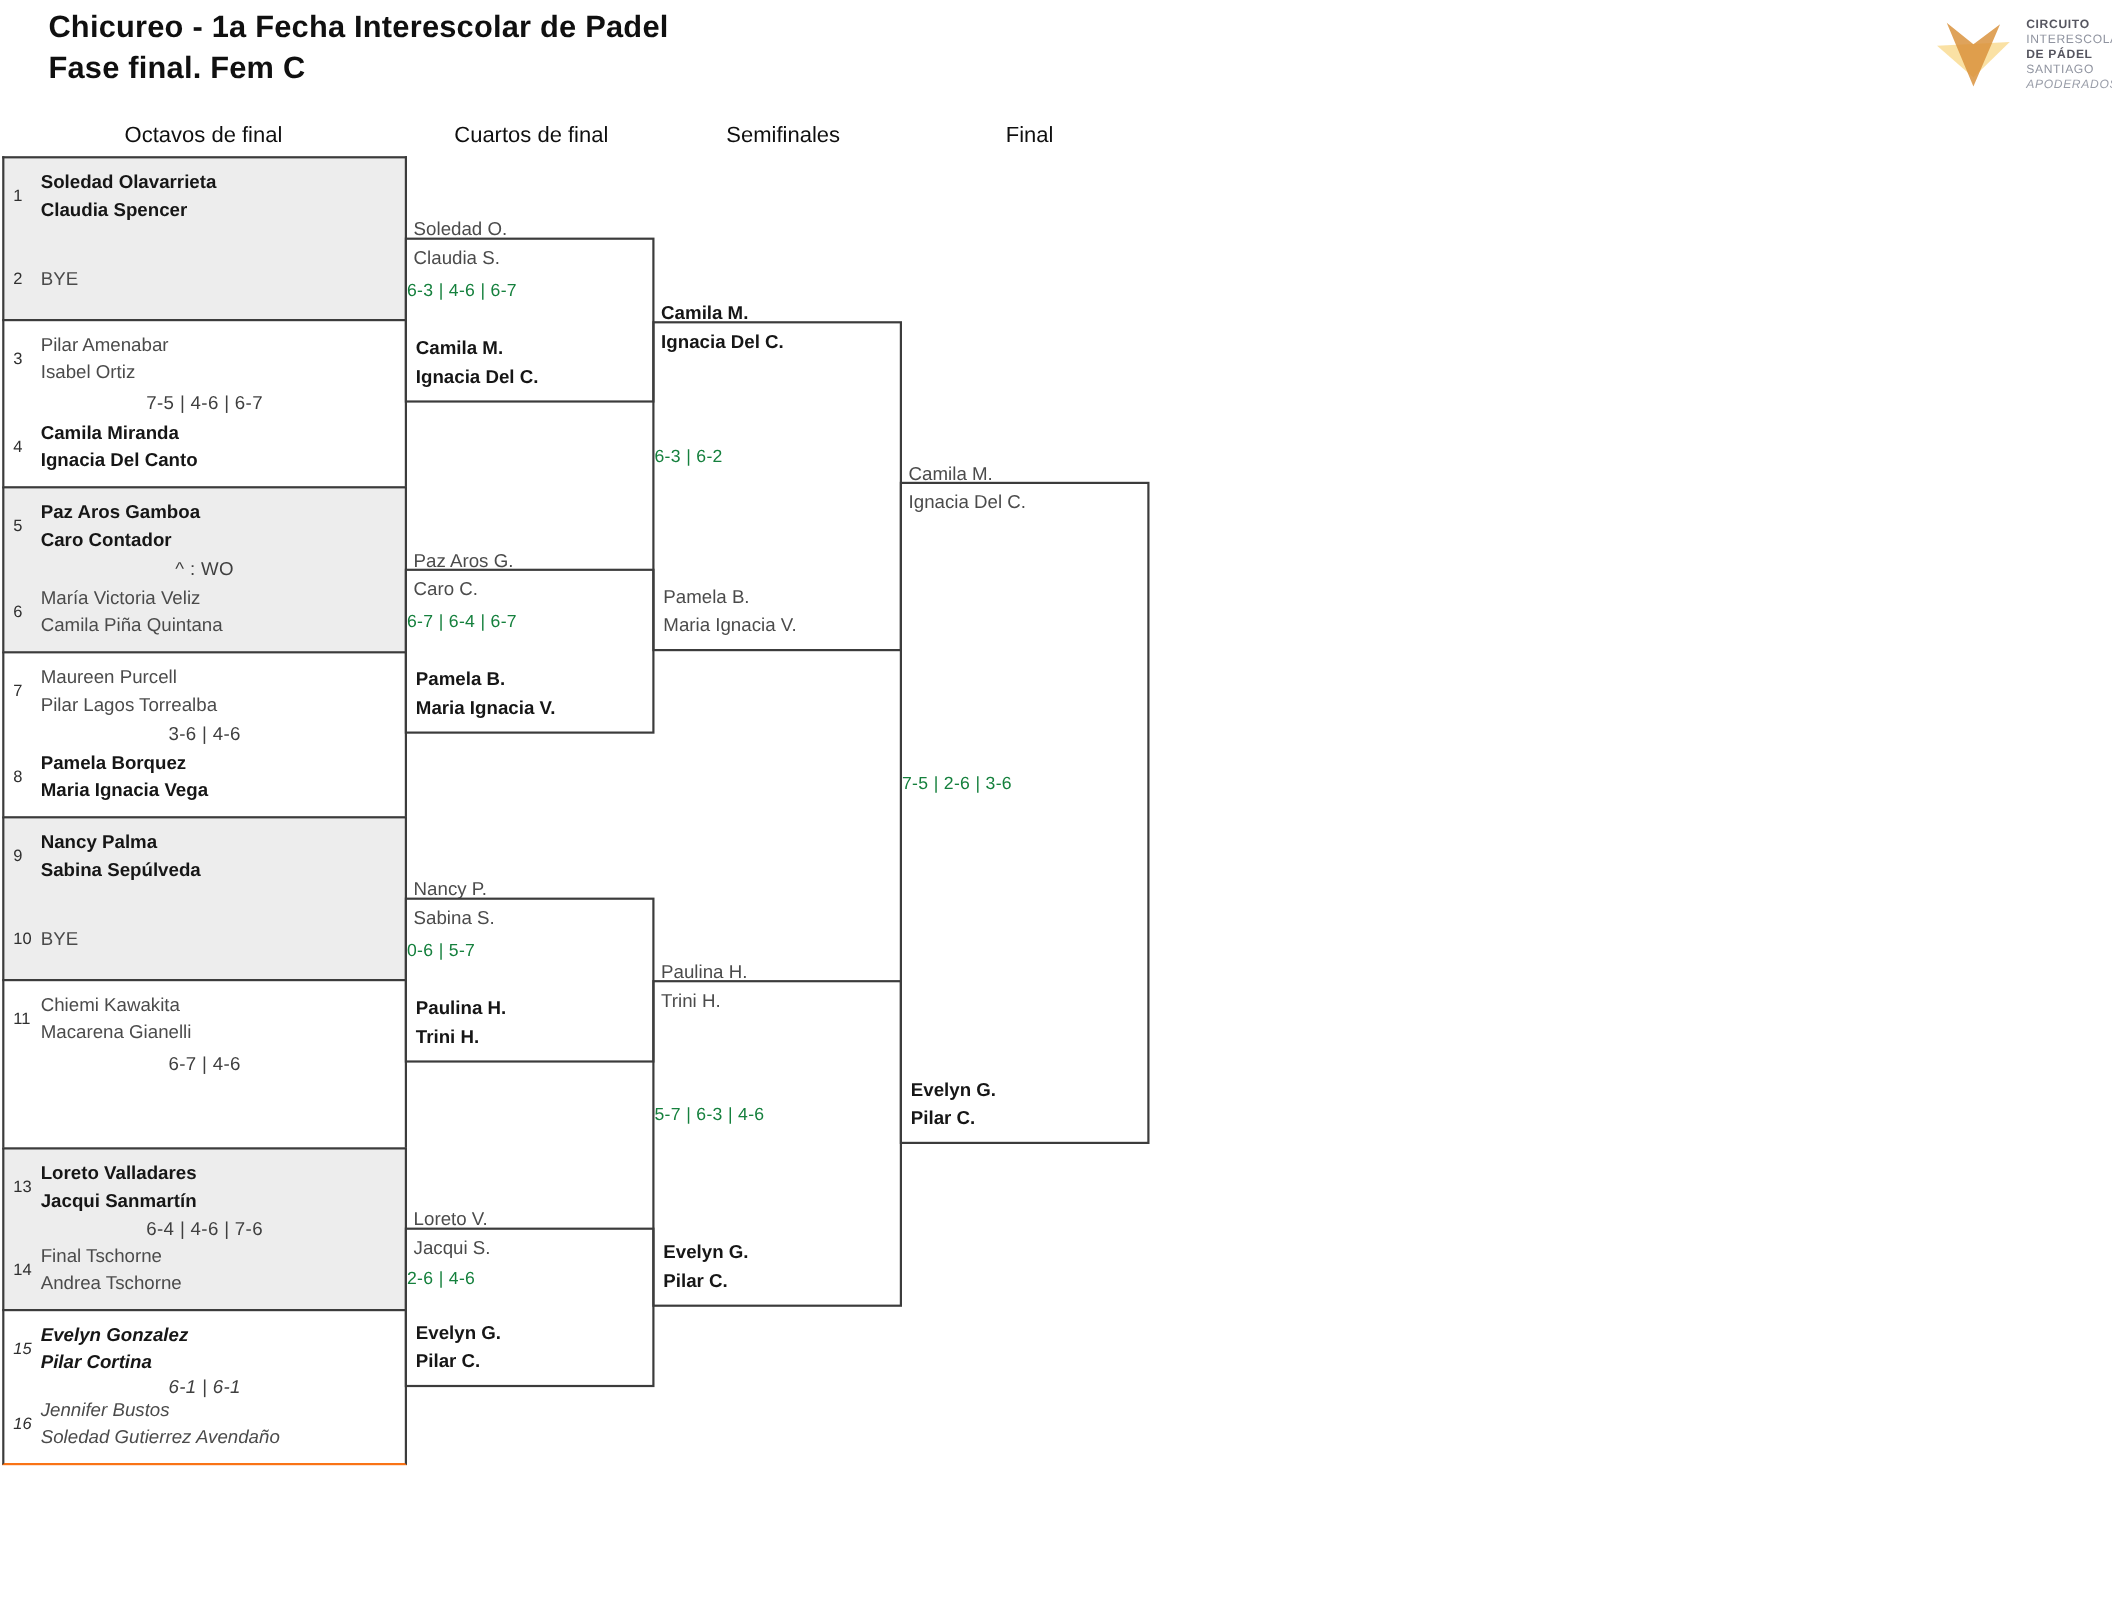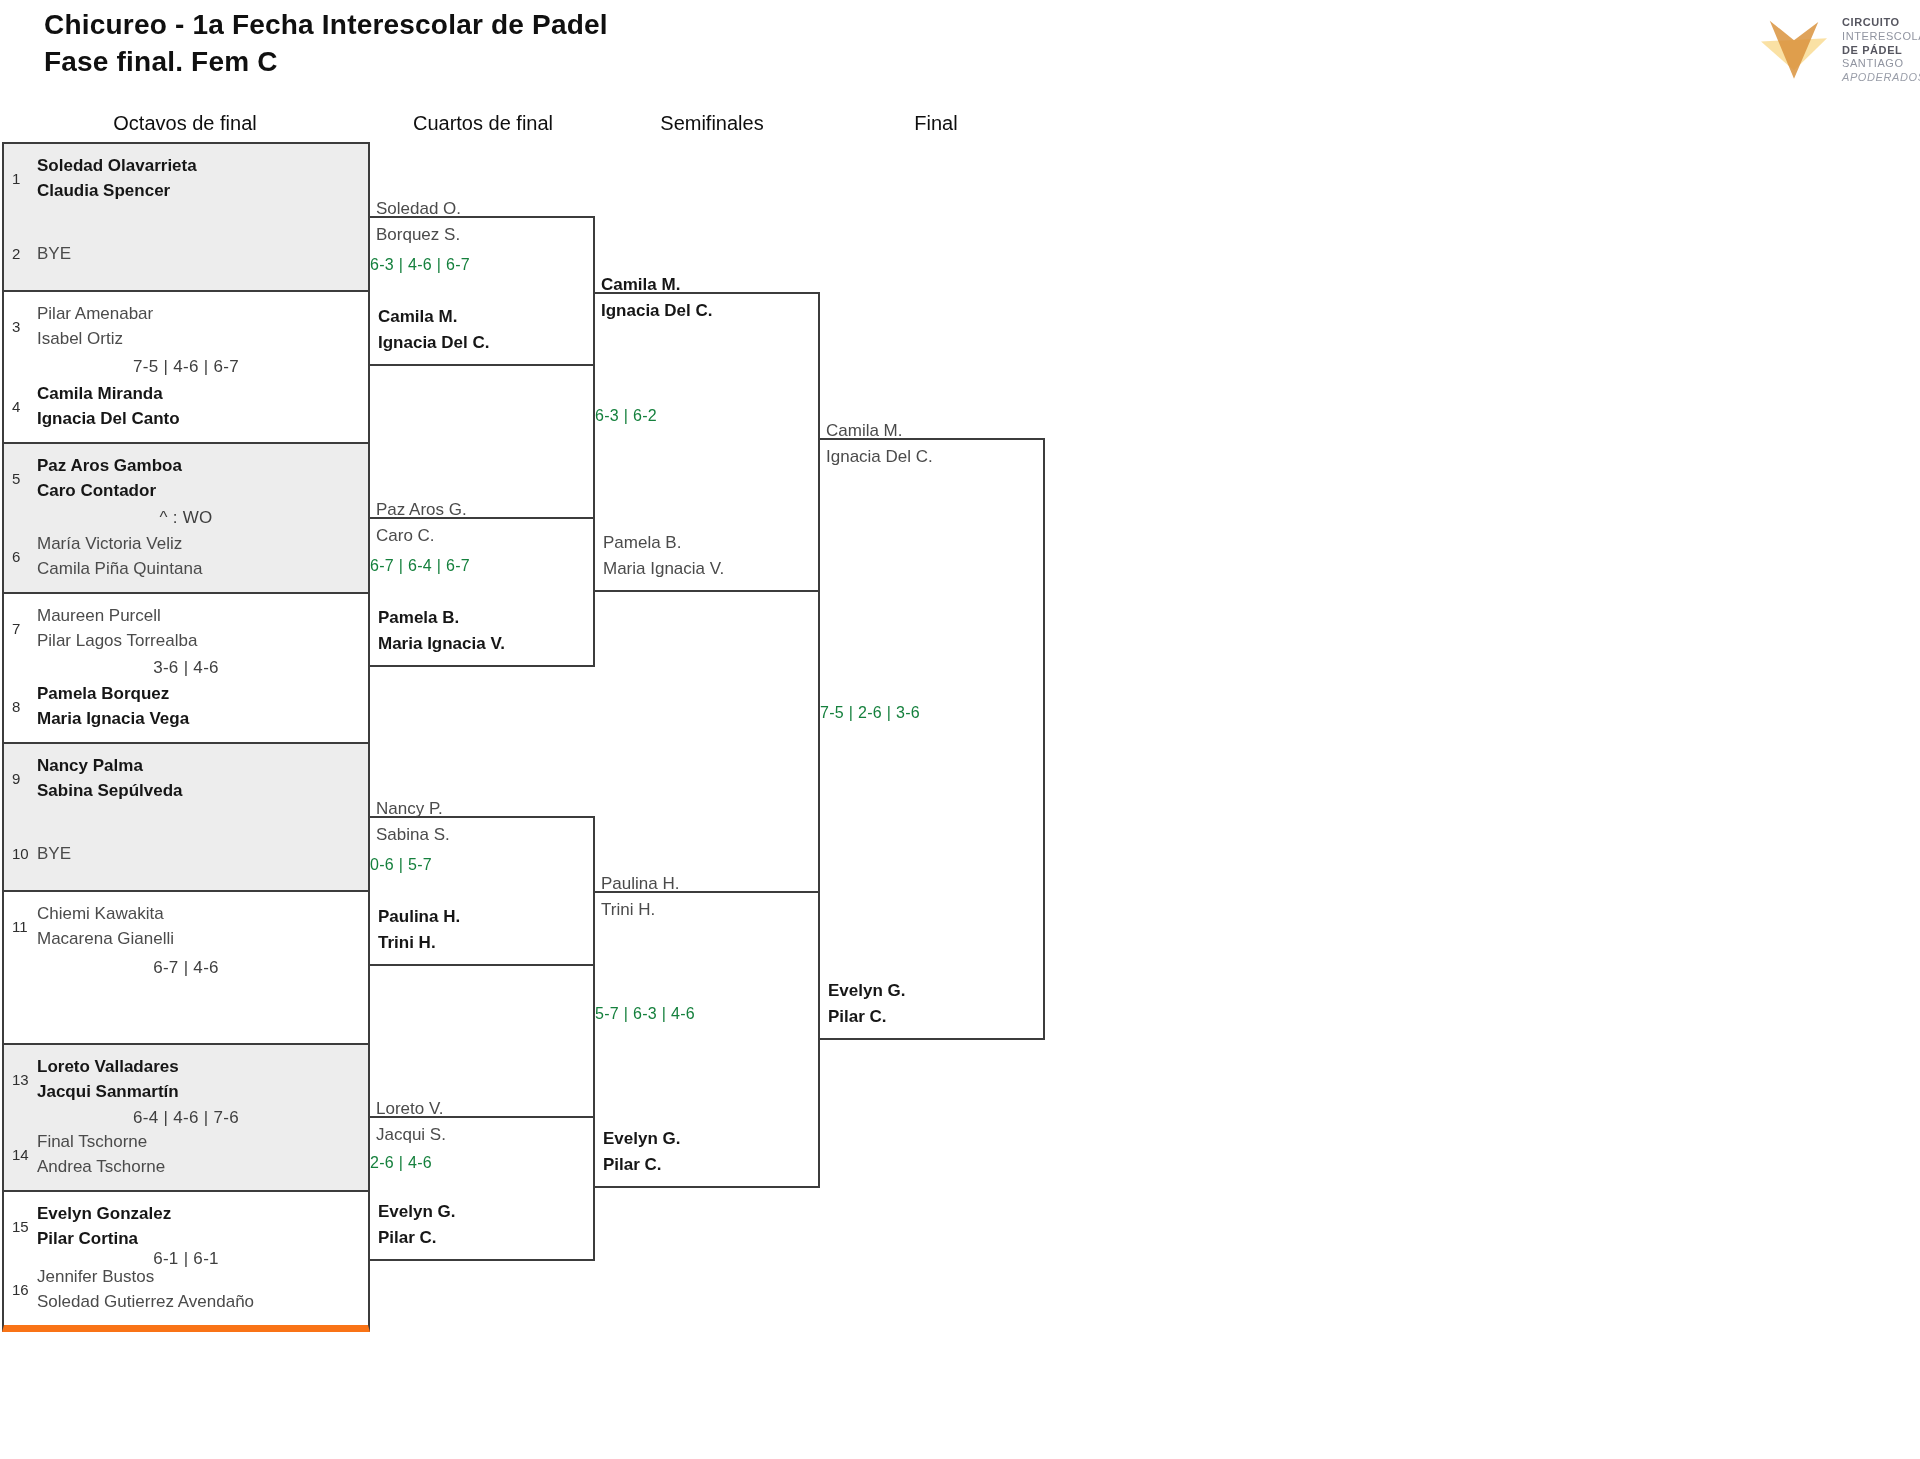--- a/index.html
+++ b/index.html
@@ -13,21 +13,21 @@
   .logo{position:absolute;left:1758px;top:10px;width:160px;height:80px;}
   .logo svg{position:absolute;left:0;top:8px;width:72px;height:62px;}
   .logo-text{position:absolute;left:84px;top:6px;font-size:11px;line-height:13.8px;letter-spacing:.6px;white-space:nowrap;}
   .logo-text .b{font-weight:700;color:#565660;}
   .logo-text .g{color:#9094a0;font-weight:400;}
   .logo-text .i{color:#9a9ea9;font-style:italic;font-weight:400;}
 
   
   .o-block{position:absolute;left:2px;width:368px;box-sizing:border-box;border:2px solid #3c3c3c;border-bottom:none;background:#ffffff;}
   .o-block.shaded{background:#ededed;}
-  .o-block.last{border-bottom:7px solid #f97316;}
+  .o-block.last{border-bottom:2px solid #f97316;font-style:italic;}
   .team{position:absolute;left:8px;right:6px;display:flex;gap:7px;align-items:center;}
   .team.top{top:9px;}
   .team.bottom{bottom:11px;}
   .team.bye{bottom:24px;}
   .seed{min-width:18px;font-size:15px;color:#2f2f2f;flex:0 0 auto;}
   .tname{font-size:17px;line-height:25px;color:#4b4b4b;font-weight:400;}
   .tname div:empty{display:none;}
   .team.winner .tname{font-weight:700;color:#161616;}
   .o-score{position:absolute;left:0;right:0;top:50%;transform:translateY(-50%);text-align:center;font-size:17px;color:#3f3f3f;letter-spacing:.3px;}
 
@@ -201,21 +201,21 @@
       <span class="seed">16</span>
       <span class="tname">
         <div>Jennifer Bustos</div>
         <div>Soledad Gutierrez Avendaño</div>
       </span>
     </div>
   </div>
 
   <div class="feed-label lbl" style="left:376px;top:156px">
     <div>Soledad O.</div>
-    <div>Borquez S.</div>
+    <div>Claudia S.</div>
   </div>
   <div class="mbox" style="left:368px;top:216px;width:227px;height:150px">
     <div class="score">6-3 | 4-6 | 6-7</div>
     <div class="lower-label lbl bold">
       <div>Camila M.</div>
       <div>Ignacia Del C.</div>
     </div>
   </div>
 
   <div class="feed-label lbl" style="left:376px;top:457px">

